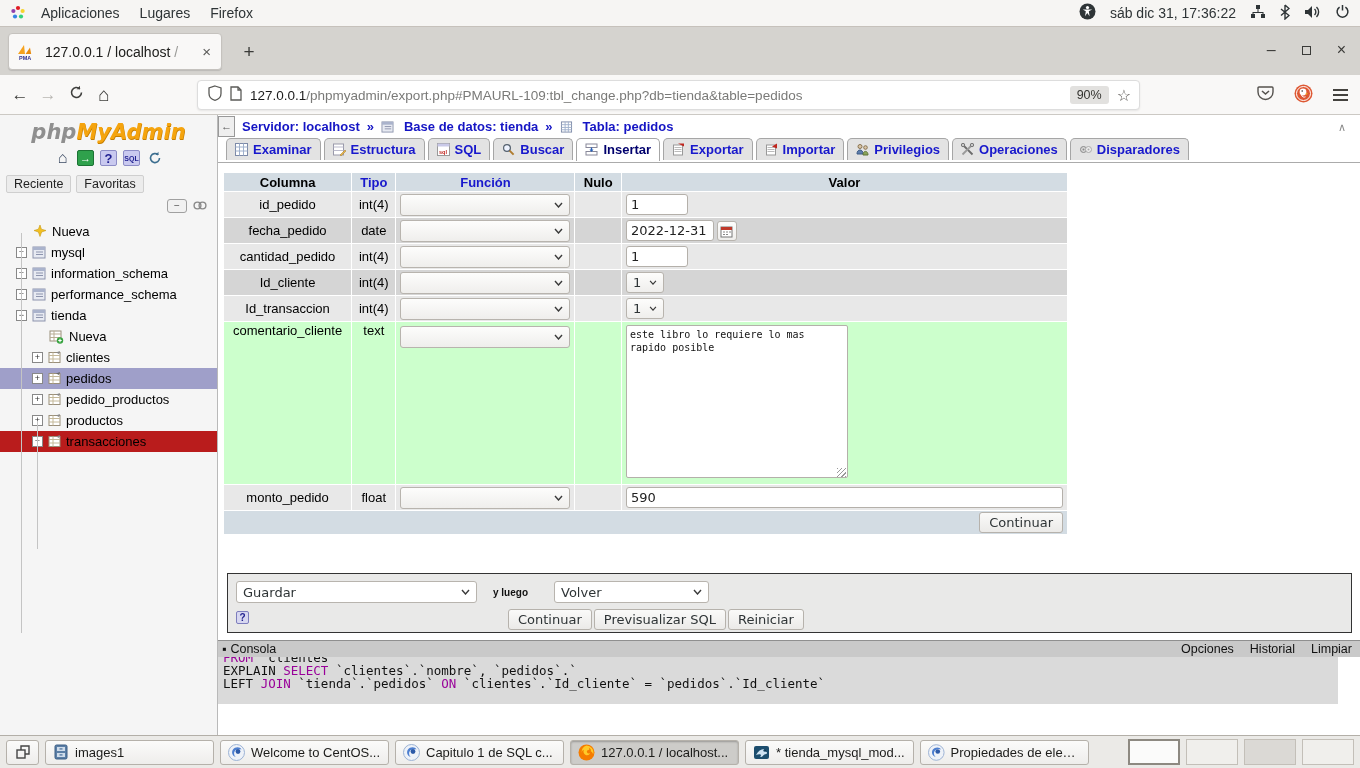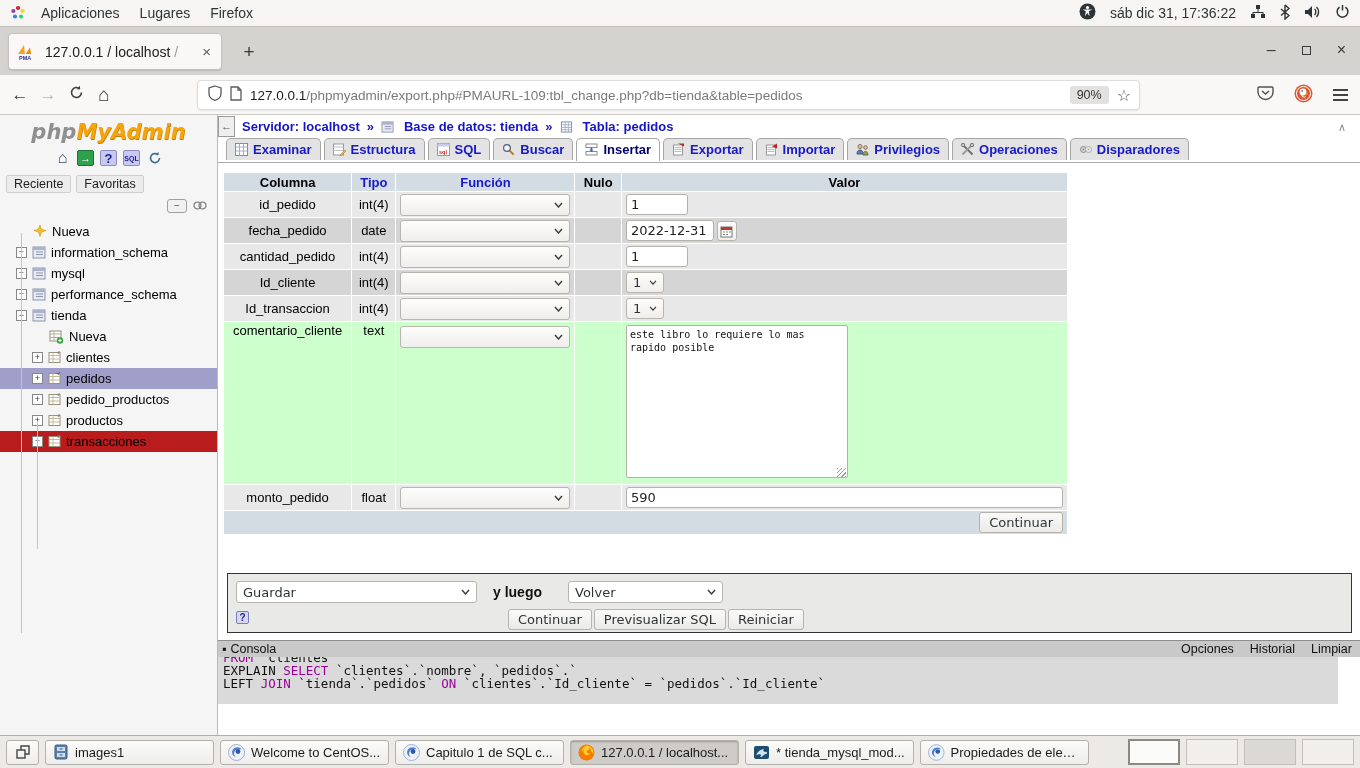--- a/index.html
+++ b/index.html
@@ -123,21 +123,21 @@
     background:repeating-linear-gradient(135deg,#999 0 1px,transparent 1px 3px); }
 
   .btn { border:1px solid #b6b2ac; border-radius:3px; background:linear-gradient(#fafaf9,#ebeae8);
     font:13px "DejaVu Sans",sans-serif; color:#2e3436; padding:2px 9px; display:inline-block; }
 
   #actfs { margin:38px 4px 0 4px; width:1125px; border:1px solid #333; background:#e9e9e8;
     padding:7px 8px 6px 8px; position:relative; height:60px; }
   #actfs .row1 { display:flex; align-items:center; }
   .savesel { width:241px; background:#fff; }
   .aftersel { width:155px; background:#fff; }
-  .yluego { font-weight:bold; font-size:14px; margin:0 26px 0 16px; color:#111; }
+  .yluego { font-weight:bold; font-size:10px; margin:0 26px 0 16px; color:#111; }
   #actfs .row2 { margin-top:6px; margin-left:272px; display:flex; gap:2px; }
   .helpdoc { position:absolute; left:8px; bottom:8px; width:13px; height:13px; background:#d7d7f0;
     border:1px solid #7d7dbd; border-radius:2px; color:#22228f; font-size:10px; font-weight:bold;
     text-align:center; line-height:11px; }
 
   #consolehdr { margin-top:7px; height:17px; background:#c9c9c9; border-top:1px solid #8f8f8f;
     display:flex; align-items:center; font-size:12.5px; color:#111; padding:0 8px 0 4px; }
   #consolehdr .cl { display:flex; align-items:center; gap:4px; }
   #consolehdr .links { margin-left:auto; display:flex; gap:16px; }
   #consolebody { height:47px; background:#dadada; width:1120px; overflow:hidden;
@@ -328,32 +328,32 @@
       </div>
       <div class="trow lvl0" style="background:#f5f5f5">
         <span class="exp">+</span>
         <span class="ticon">
             <svg width="14" height="13" viewBox="0 0 14 13">
               <rect x="1" y="1" width="12" height="11" fill="#e7eaf2" stroke="#8d94ad"></rect>
               <rect x="1" y="1" width="12" height="3" fill="#aab3cc"></rect>
               <path d="M4 6h7M4 8.5h7" stroke="#8d94ad"></path>
             </svg>
           </span>
-        <span>information_schema</span>
+        <span>mysql</span>
       </div>
       <div class="trow lvl0" style="background:#f5f5f5">
         <span class="exp">+</span>
         <span class="ticon">
             <svg width="14" height="13" viewBox="0 0 14 13">
               <rect x="1" y="1" width="12" height="11" fill="#e7eaf2" stroke="#8d94ad"></rect>
               <rect x="1" y="1" width="12" height="3" fill="#aab3cc"></rect>
               <path d="M4 6h7M4 8.5h7" stroke="#8d94ad"></path>
             </svg>
           </span>
-        <span>mysql</span>
+        <span>information_schema</span>
       </div>
       <div class="trow lvl0" style="background:#f5f5f5">
         <span class="exp">+</span>
         <span class="ticon">
             <svg width="14" height="13" viewBox="0 0 14 13">
               <rect x="1" y="1" width="12" height="11" fill="#e7eaf2" stroke="#8d94ad"></rect>
               <rect x="1" y="1" width="12" height="3" fill="#aab3cc"></rect>
               <path d="M4 6h7M4 8.5h7" stroke="#8d94ad"></path>
             </svg>
           </span>

